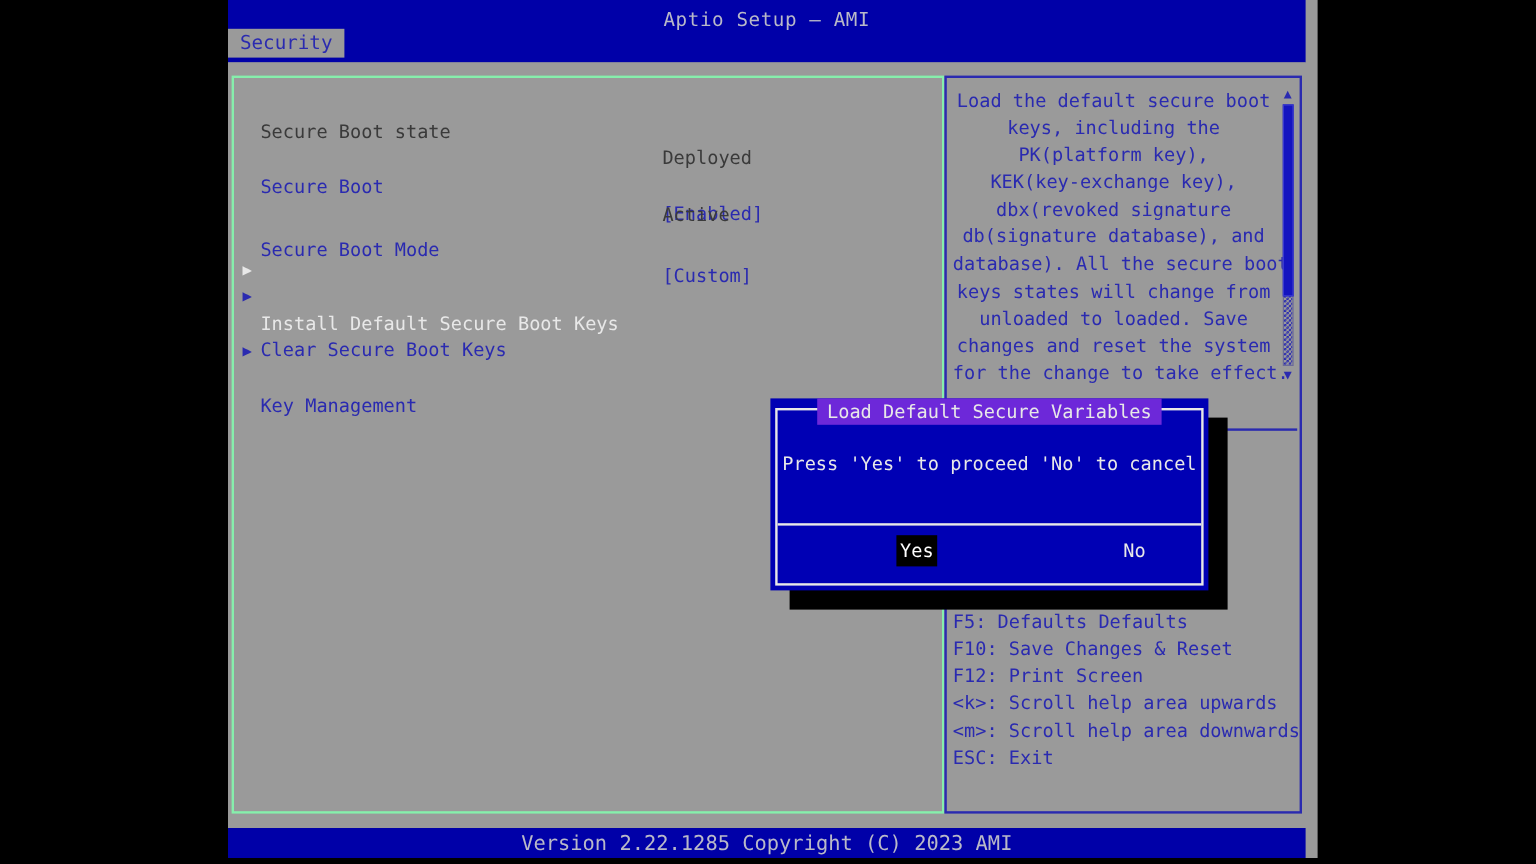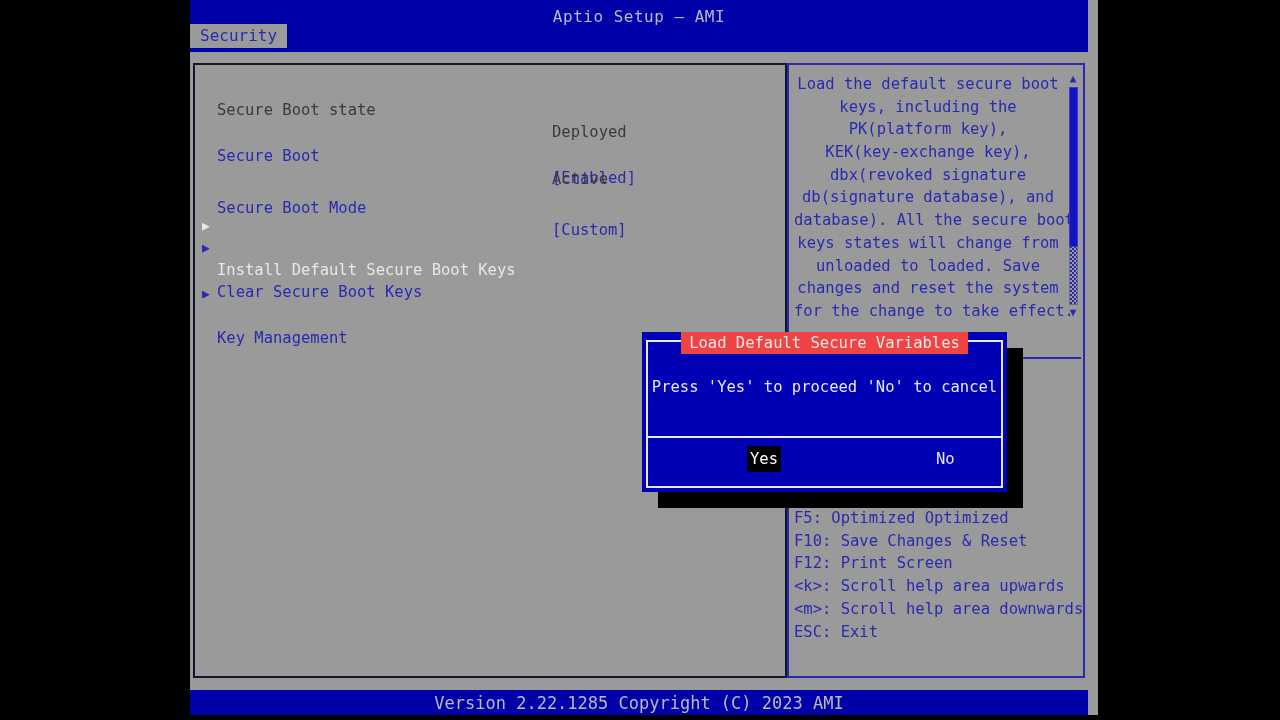--- a/index.html
+++ b/index.html
@@ -66,21 +66,21 @@
     height: 638px;
     background: #9a9a9a;
   }
 
   
   #main-panel {
     position: absolute;
     left: 3px; top: 11px;
     width: 594px;
     height: 615px;
-    border: 2px solid #0f172a;
+    border: 2px solid #86efac;
     background: #9a9a9a;
     box-sizing: border-box;
     overflow: hidden;
   }
   #help-panel {
     position: absolute;
     left: 597px; top: 11px;
     width: 298px;
     height: 615px;
     border: 2px solid #2a2ab0;
@@ -241,21 +241,21 @@
   #dialog-title-wrap {
     position: absolute;
     left: 0; top: 0;
     width: 365px;
     height: 22px;
     text-align: center;
     z-index: 55;
   }
   #dialog-title {
     display: inline-block;
-    background: #ef4444;
+    background: #6d28d9;
     color: #e8e8e8;
     font-size: 15.5px;
     line-height: 22px;
     padding: 0 8px;
     white-space: pre;
   }
   #dialog-message {
     position: absolute;
     left: 0; top: 46px;
     width: 365px;
@@ -373,21 +373,21 @@
 
       <div id="help-divider"></div>
 
       <div id="key-legend">
         <div class="key-line">→←: Select Screen</div>
         <div class="key-line">↑↓: Select Item</div>
         <div class="key-line">Enter: Select</div>
         <div class="key-line">+/-: Change Opt.</div>
         <div class="key-line">F1: General Help</div>
         <div class="key-line">F2: Previous Values</div>
-        <div class="key-line">F5: Optimized Optimized</div>
+        <div class="key-line">F5: Defaults Defaults</div>
         <div class="key-line">F10: Save Changes &amp; Reset</div>
         <div class="key-line">F12: Print Screen</div>
         <div class="key-line">&lt;k&gt;: Scroll help area upwards</div>
         <div class="key-line">&lt;m&gt;: Scroll help area downwards</div>
         <div class="key-line">ESC: Exit</div>
       </div>
 
     </div>
 
     <div id="dialog-shadow"></div>

